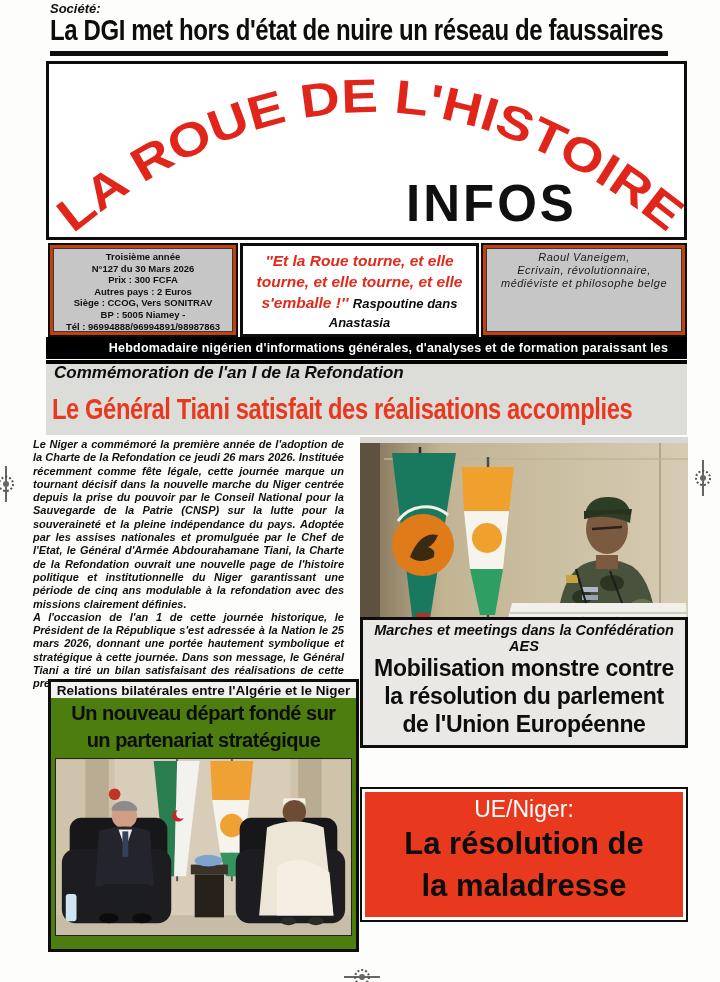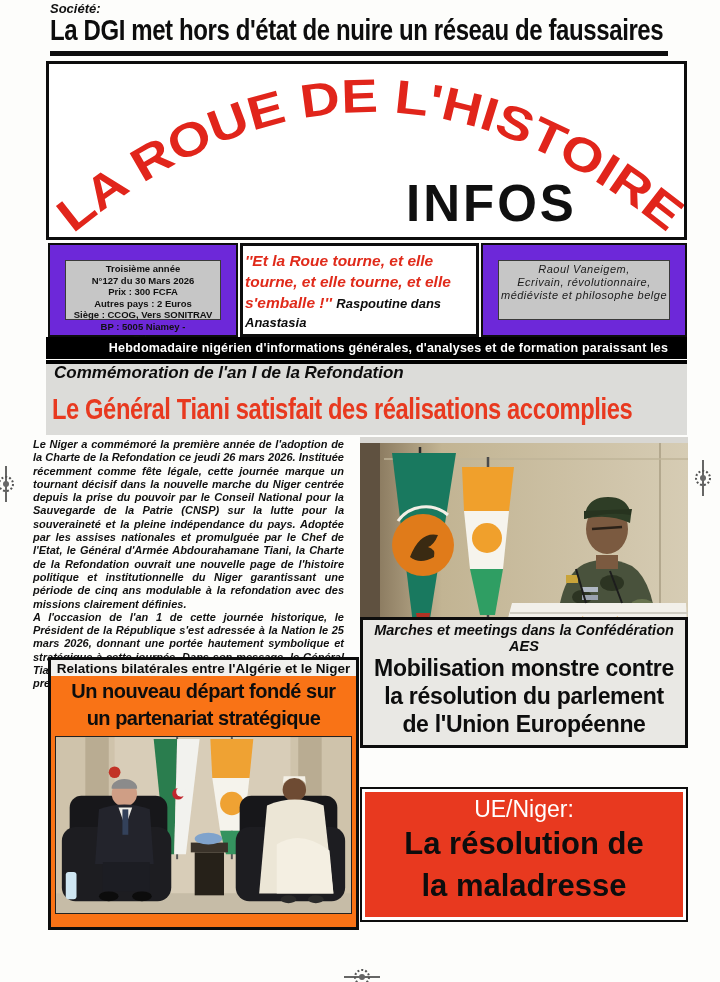--- a/index.html
+++ b/index.html
@@ -10,46 +10,46 @@
 
   
   #top-kicker { left:50px; top:1px; font-size:13px; font-weight:bold; font-style:italic; }
   #top-headline { left:50px; top:13px; width:640px; font-size:30px; font-weight:bold; letter-spacing:-0.5px; white-space:nowrap; transform:scaleX(0.80); transform-origin:left top; color:#0d0d0d; }
   #top-rule { left:50px; top:51px; width:618px; height:5px; background:#0d0d0d; }
 
   
   #masthead { left:46px; top:61px; width:641px; height:179px; border:3px solid #0d0d0d; background:#fff; }
 
   
-  .frame2 { border:2px solid #0d0d0d; background:#6d28d9; padding:15px; }
+  .frame2 { border:2px solid #0d0d0d; background:#c2410c; padding:3px; }
   .frame2 .inner { width:100%; height:100%; border:1px solid #3a3a3a; }
   #info-box { left:48px; top:243px; width:190px; height:94px; }
   #info-box .inner { background:#c6c6c6; text-align:center; font-size:9.5px; font-weight:bold; line-height:11.6px; padding-top:2px; color:#111; }
-  #quote-box { left:240px; top:243px; width:239px; height:94px; border:3px solid #0d0d0d; background:#fff; padding:4px 2px; }
+  #quote-box { left:240px; top:243px; width:239px; height:94px; border:3px solid #0d0d0d; background:#fff; text-align:center; padding:4px 2px; }
   #quote-box .q { font-size:15.5px; font-weight:bold; font-style:italic; color:#e02a1a; line-height:21px; }
   #quote-box .attr { font-size:13px; font-weight:bold; font-style:italic; color:#0d0d0d; }
   #freedom-box { left:481px; top:243px; width:206px; height:94px; }
   #freedom-box .inner { background:#c6c6c6; text-align:center; padding-top:2px; }
   #freedom-box .q { font-size:11.5px; font-weight:bold; font-style:italic; line-height:14.5px; color:#0d0d0d; }
   #freedom-box .a1 { font-size:11px; font-style:italic; line-height:13px; letter-spacing:0.5px; color:#1a1a1a; }
 
   
   #banner { left:46px; top:337px; width:641px; height:22px; background:#000; color:#fff; font-size:12.5px; font-weight:bold; text-align:center; line-height:22px; letter-spacing:0.2px;padding-left:44px; }
 
   
   #lead-strip { left:46px; top:360px; width:641px; height:75px; background:#dcdcd9; border-top:4px solid #000; }
   #lead-kicker { left:54px; top:363px; font-size:17px; font-weight:bold; font-style:italic; color:#0d0d0d; }
   #lead-headline { left:52px; top:392px; white-space:nowrap; font-size:30px; font-weight:bold; color:#e8391f; letter-spacing:-0.5px; transform:scaleX(0.79); transform-origin:left top; }
 
   
   #lead-body { left:33px; top:438px; width:311px; font-size:11px; font-weight:bold; font-style:italic; line-height:13.3px; text-align:justify; color:#101010; }
   #lead-body p { margin:0; }
 
   
-  #left-story { left:48px; top:657px; width:311px; height:273px; border:3px solid #0d0d0d; background:#f97316; }
+  #left-story { left:48px; top:679px; width:311px; height:273px; border:3px solid #0d0d0d; background:#4d7c0f; }
   #left-story .kick { font-size:13.5px; font-weight:bold; text-align:center; padding-top:1px; background:#f2f1ee; color:#0d0d0d; }
   #left-story .head { font-size:20px; font-weight:bold; text-align:center; line-height:27px; letter-spacing:-0.5px; color:#0d0d0d; text-wrap:balance; padding:2px 6px 4px; }
   #left-story .photo { width:297px; margin:0 auto; border:1px solid #222; display:block; }
 
   
   #right-photo { left:360px; top:437px; width:328px; height:211px; }
   #right-photo svg { display:block; }
   #right-story { left:360px; top:617px; width:328px; height:131px; border:3px solid #0d0d0d; background:#e9e8e4; text-align:center; }
   #right-story .kick { font-size:14.5px; font-weight:bold; font-style:italic; padding-top:2px; color:#0d0d0d; }
   #right-story .head { font-size:23px; font-weight:bold; line-height:28px; letter-spacing:-0.3px; color:#0d0d0d; text-wrap:balance; }

